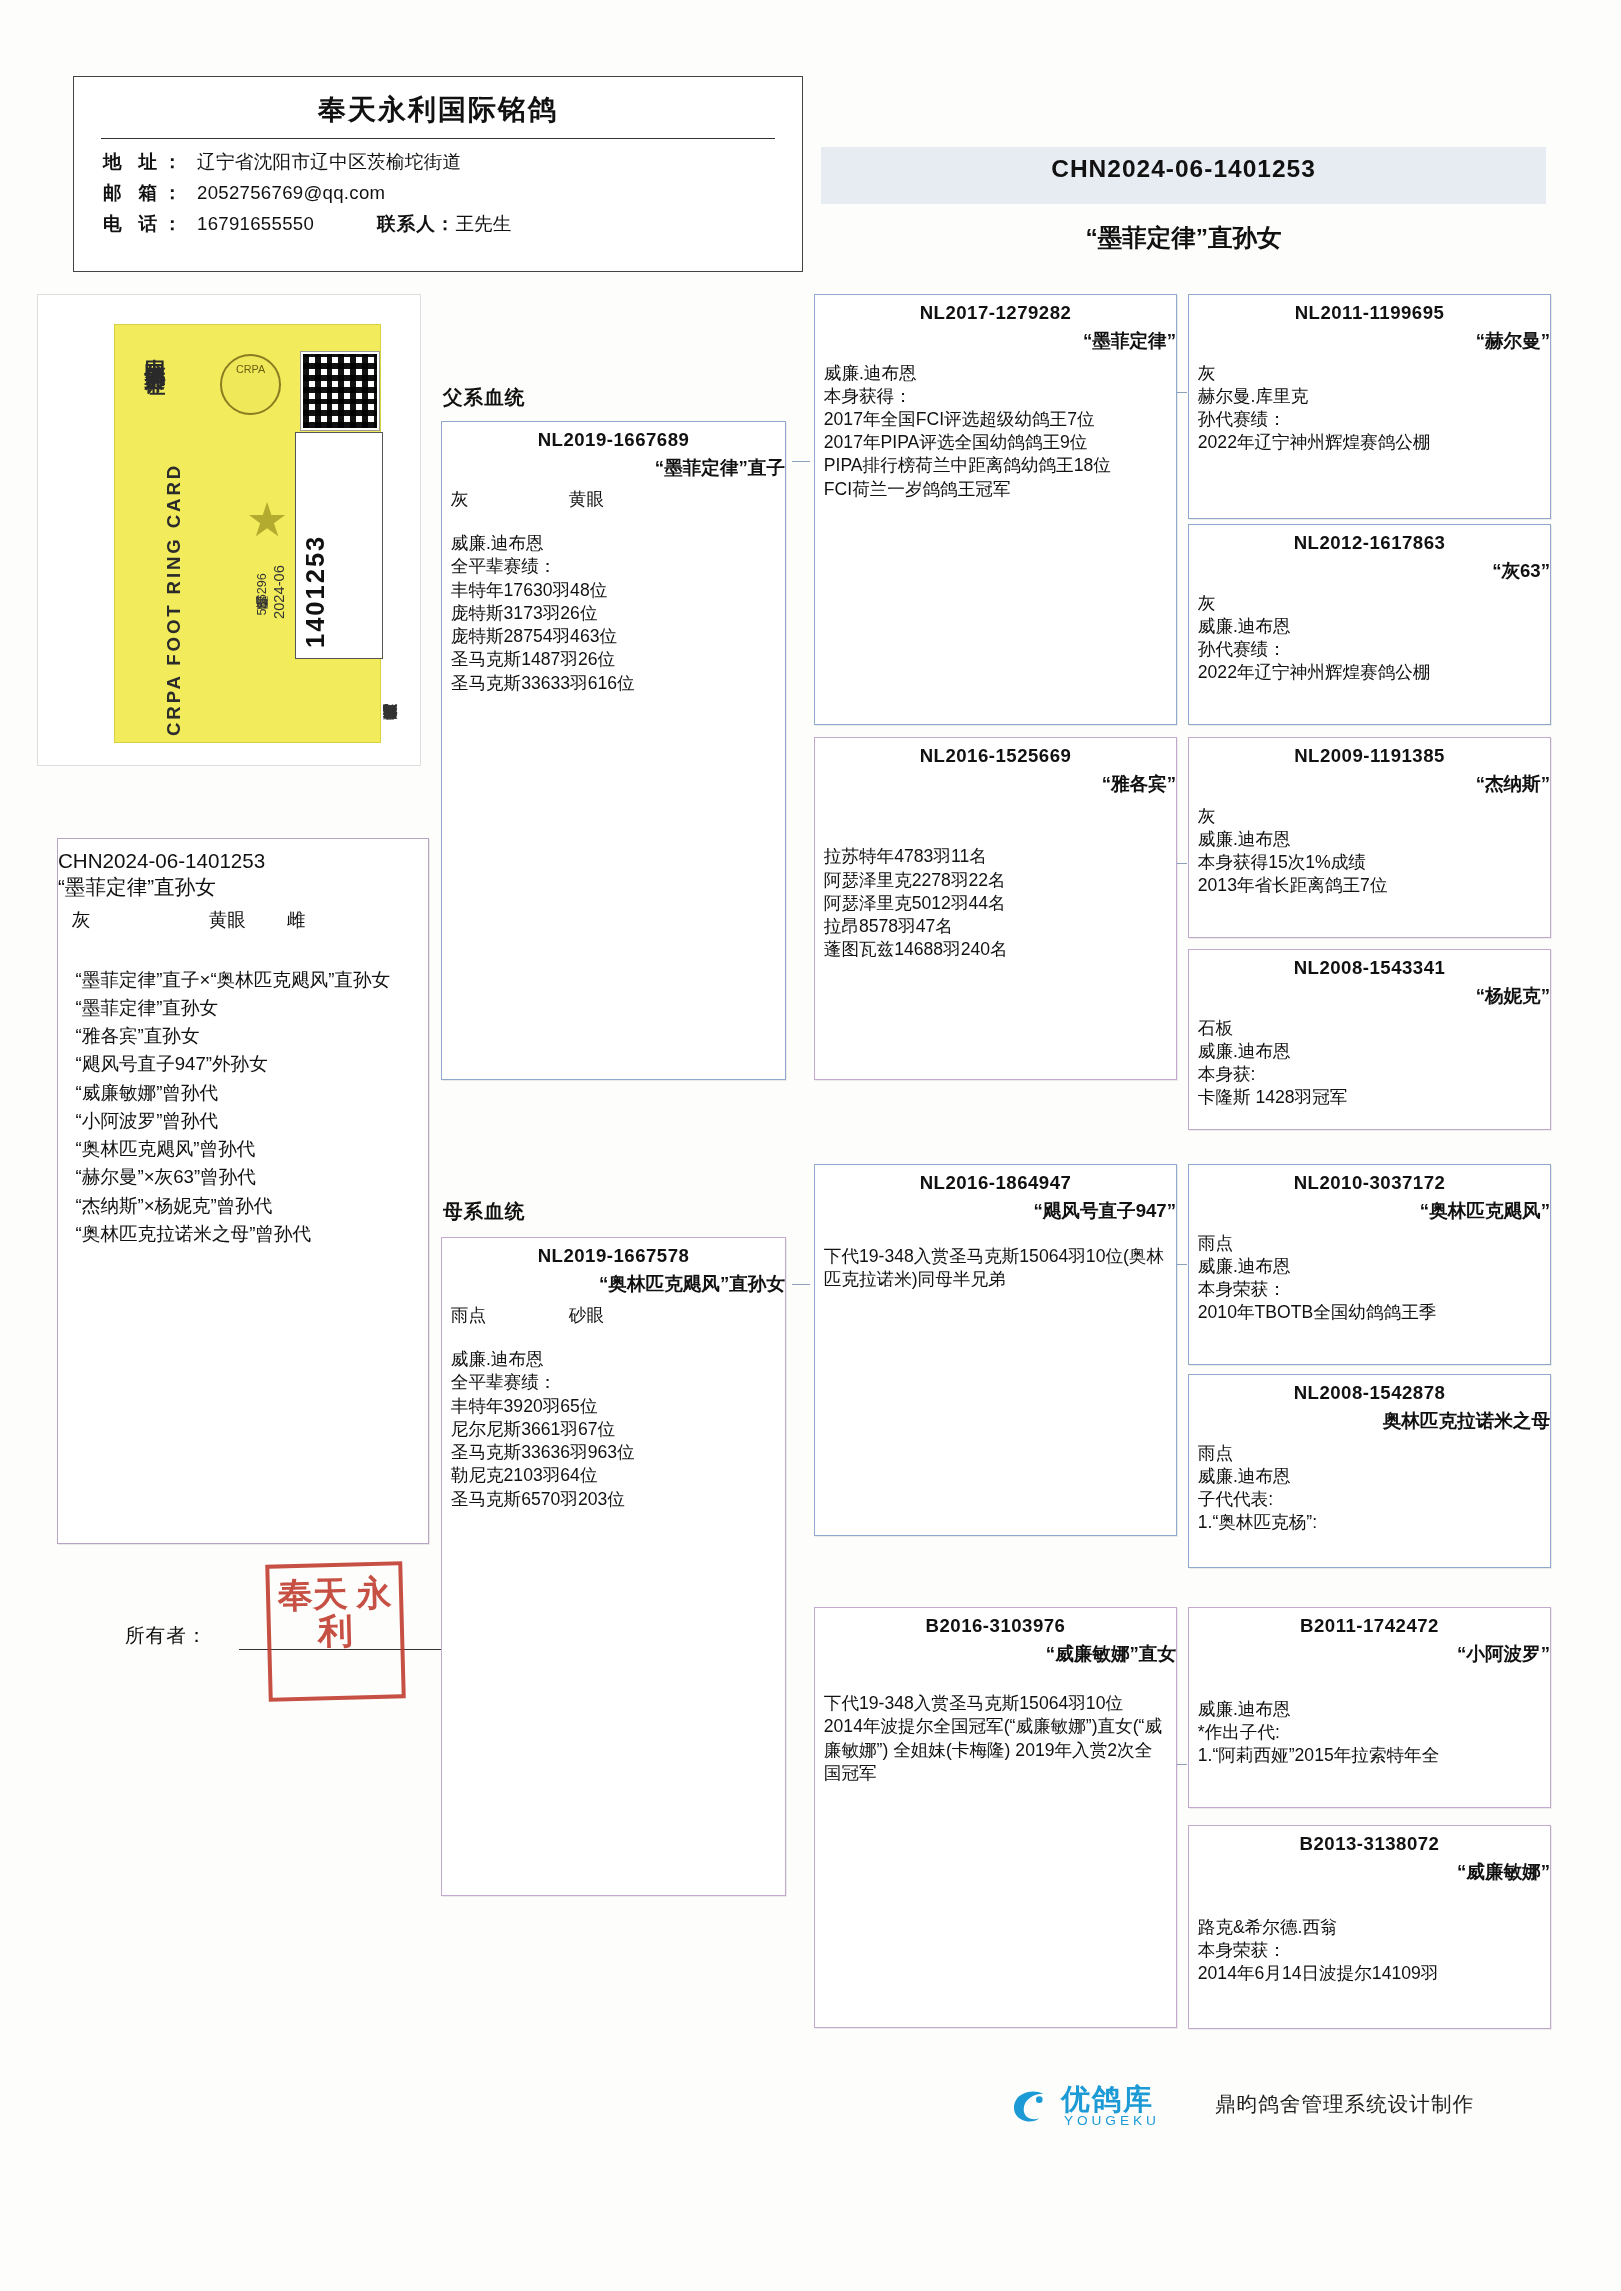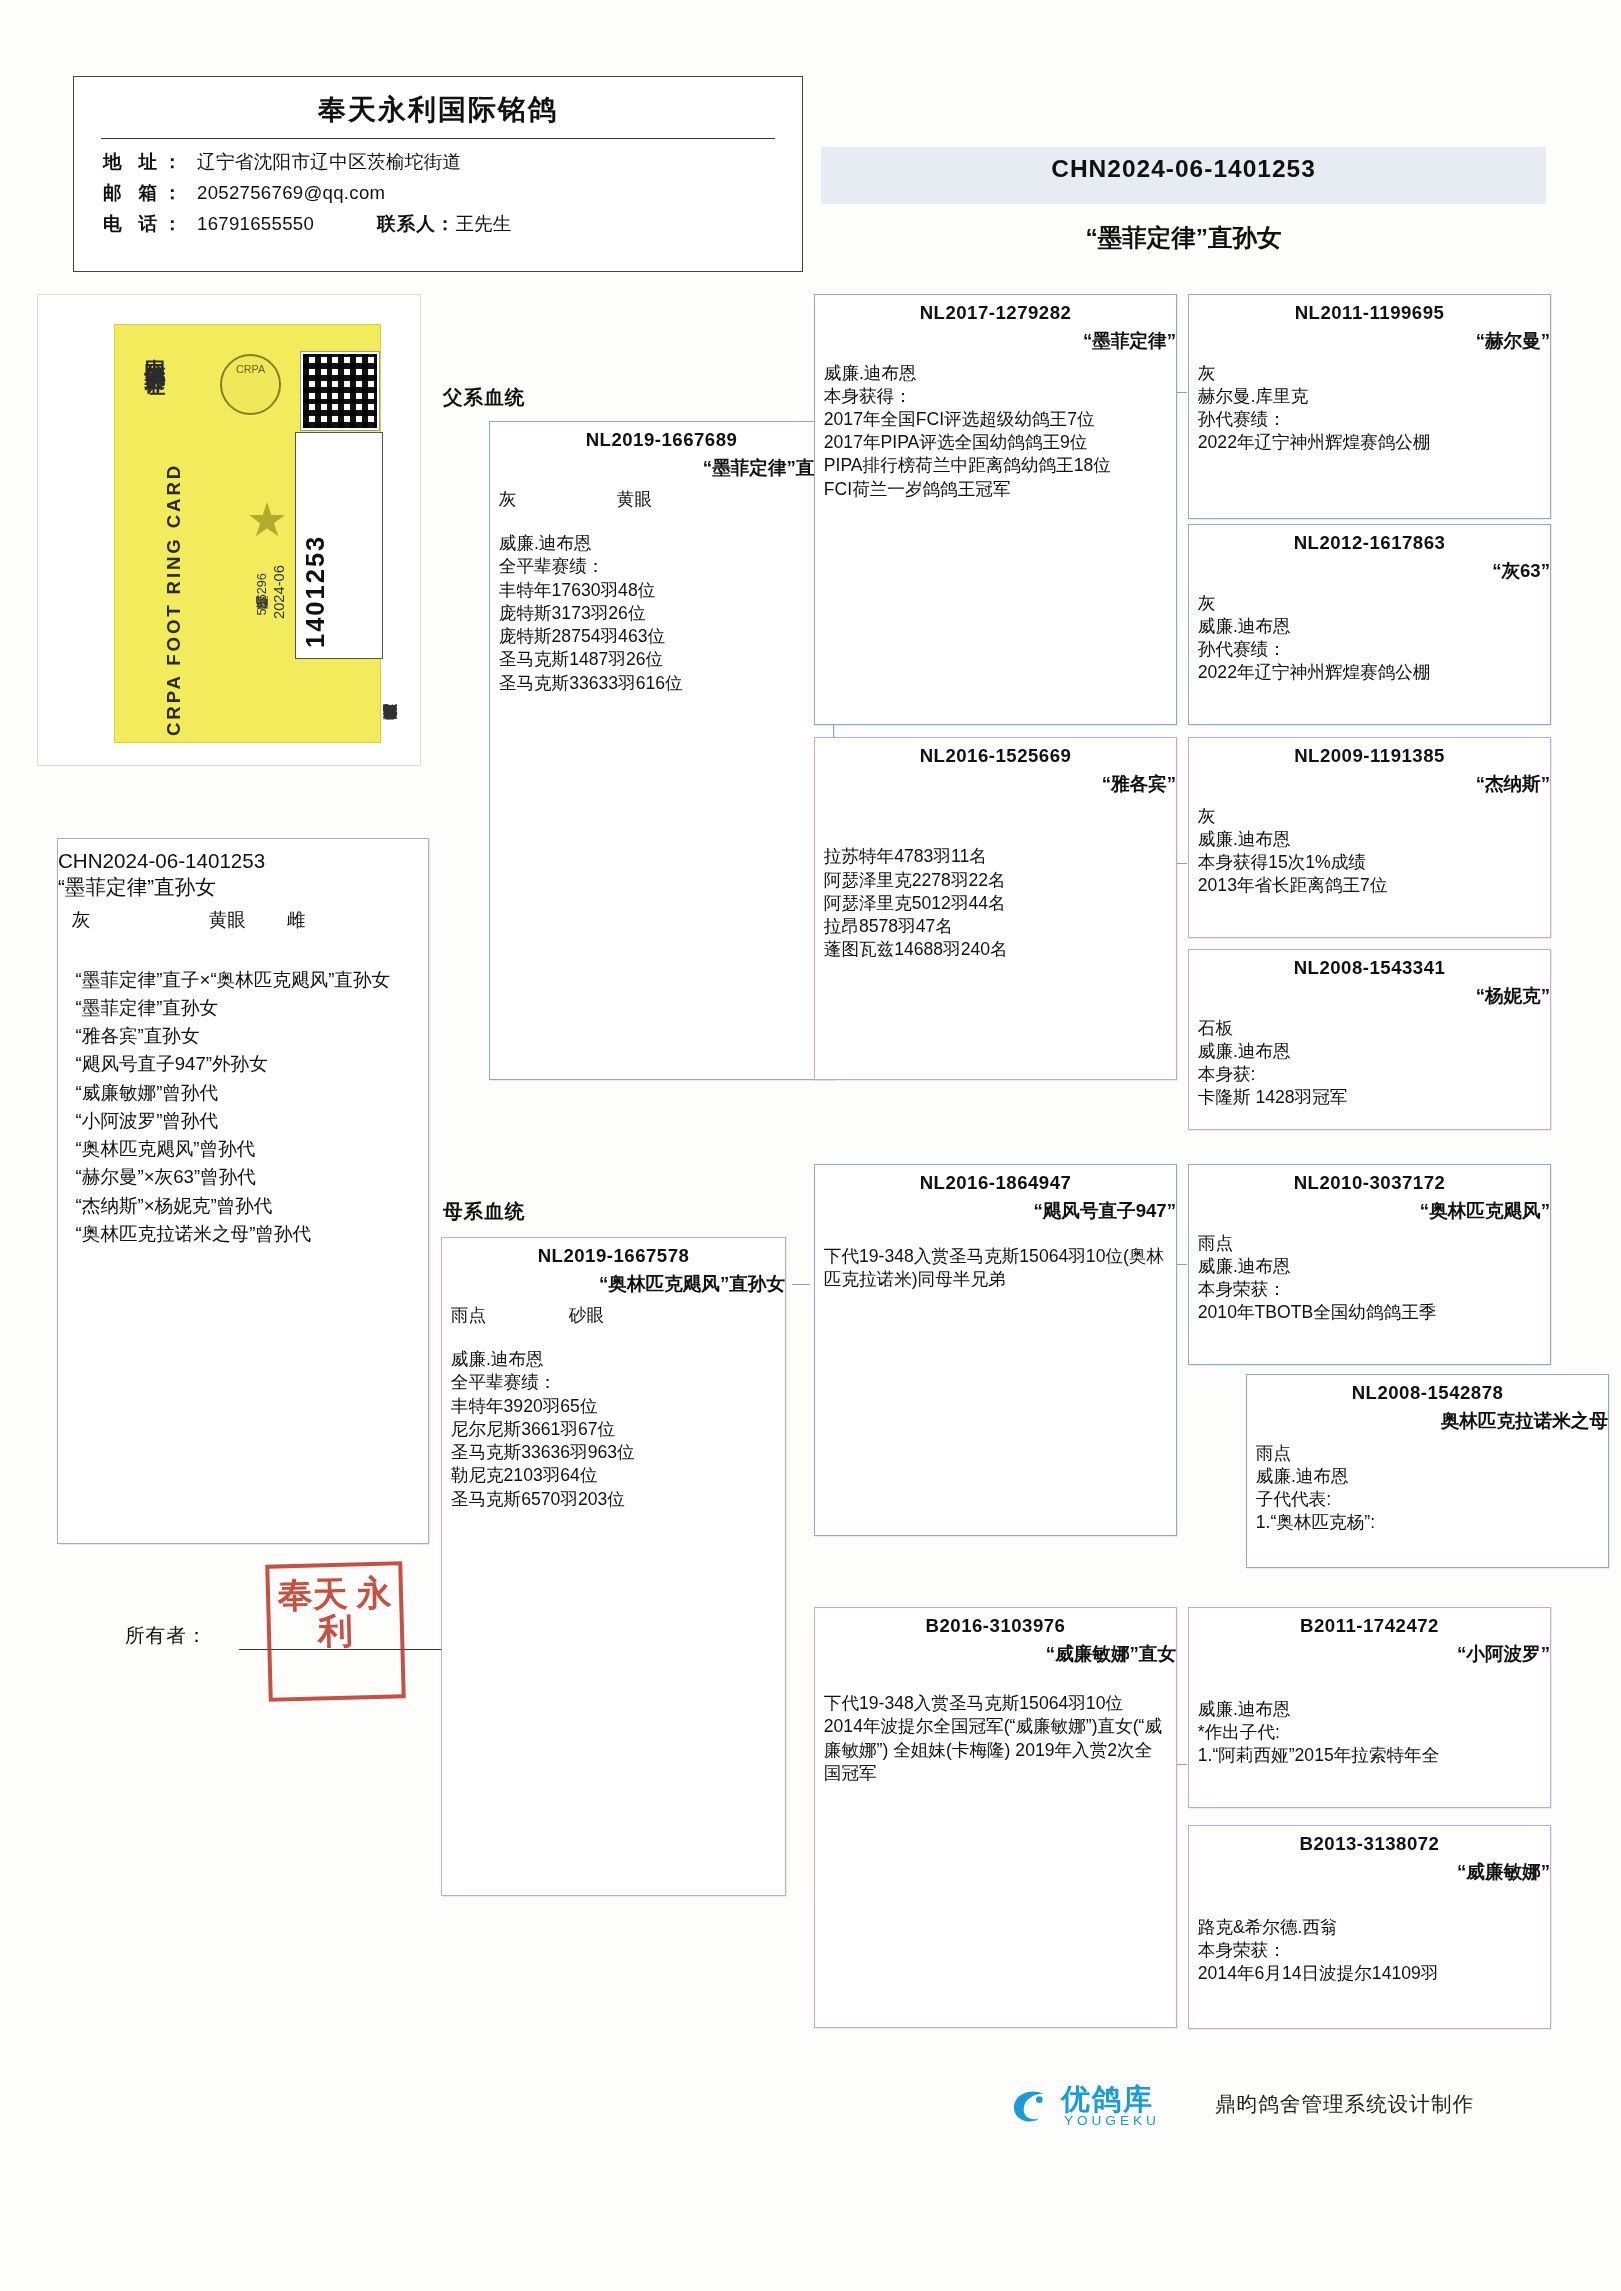--- a/index.html
+++ b/index.html
@@ -398,21 +398,21 @@
   <div class="section-label" id="label-sire">父系血统</div>
   <div class="section-label" id="label-dam">母系血统</div>
 
   <div class="conn" style="left:792px; top:461px; width:17.6px; height:1px;"></div>
   <div class="conn" style="left:792px; top:1284px; width:17.6px; height:1px;"></div>
   <div class="conn" style="left:1171px; top:392px; width:15.7px; height:1px;"></div>
   <div class="conn" style="left:1171px; top:863px; width:15.7px; height:1px;"></div>
   <div class="conn" style="left:1171px; top:1264px; width:15.7px; height:1px;"></div>
   <div class="conn" style="left:1171px; top:1764px; width:15.7px; height:1px;"></div>
 
-  <div class="box" id="sire-card" style="left:441px; top:421px; width:345px; height:659px; border-color:#8fa8cc;margin-left:48px;">
+  <div class="box" id="sire-card" style="left:441px; top:421px; width:345px; height:659px; border-color:#8fa8cc;">
     <div class="hdr">NL2019-1667689</div>
     <div class="sub">“墨菲定律”直子</div>
     <div class="row2">
       <span>灰</span>
       <span>黄眼</span>
     </div>
     <div class="body" style="padding-top:21.6px;">威廉.迪布恩
 全平辈赛绩：
 丰特年17630羽48位
 庞特斯3173羽26位
@@ -510,21 +510,21 @@
 
   <div class="box" style="left:1188px; top:1164px; width:363px; height:201px; border-color:#8fa8cc;">
     <div class="hdr">NL2010-3037172</div>
     <div class="sub">“奥林匹克飓风”</div>
     <div class="body">雨点
 威廉.迪布恩
 本身荣获：
 2010年TBOTB全国幼鸽鸽王季</div>
   </div>
 
-  <div class="box" style="left:1246px; top:1374px; width:363px; height:194px; border-color:#8fa8cc;">
+  <div class="box" style="left:1188px; top:1374px; width:363px; height:194px; border-color:#8fa8cc;">
     <div class="hdr">NL2008-1542878</div>
     <div class="sub">奥林匹克拉诺米之母</div>
     <div class="body">雨点
 威廉.迪布恩
 子代代表:
 1.“奥林匹克杨”:</div>
   </div>
 
   <div class="box" style="left:1188px; top:1607px; width:363px; height:201px; border-color:#c3a9cf;">
     <div class="hdr">B2011-1742472</div>

